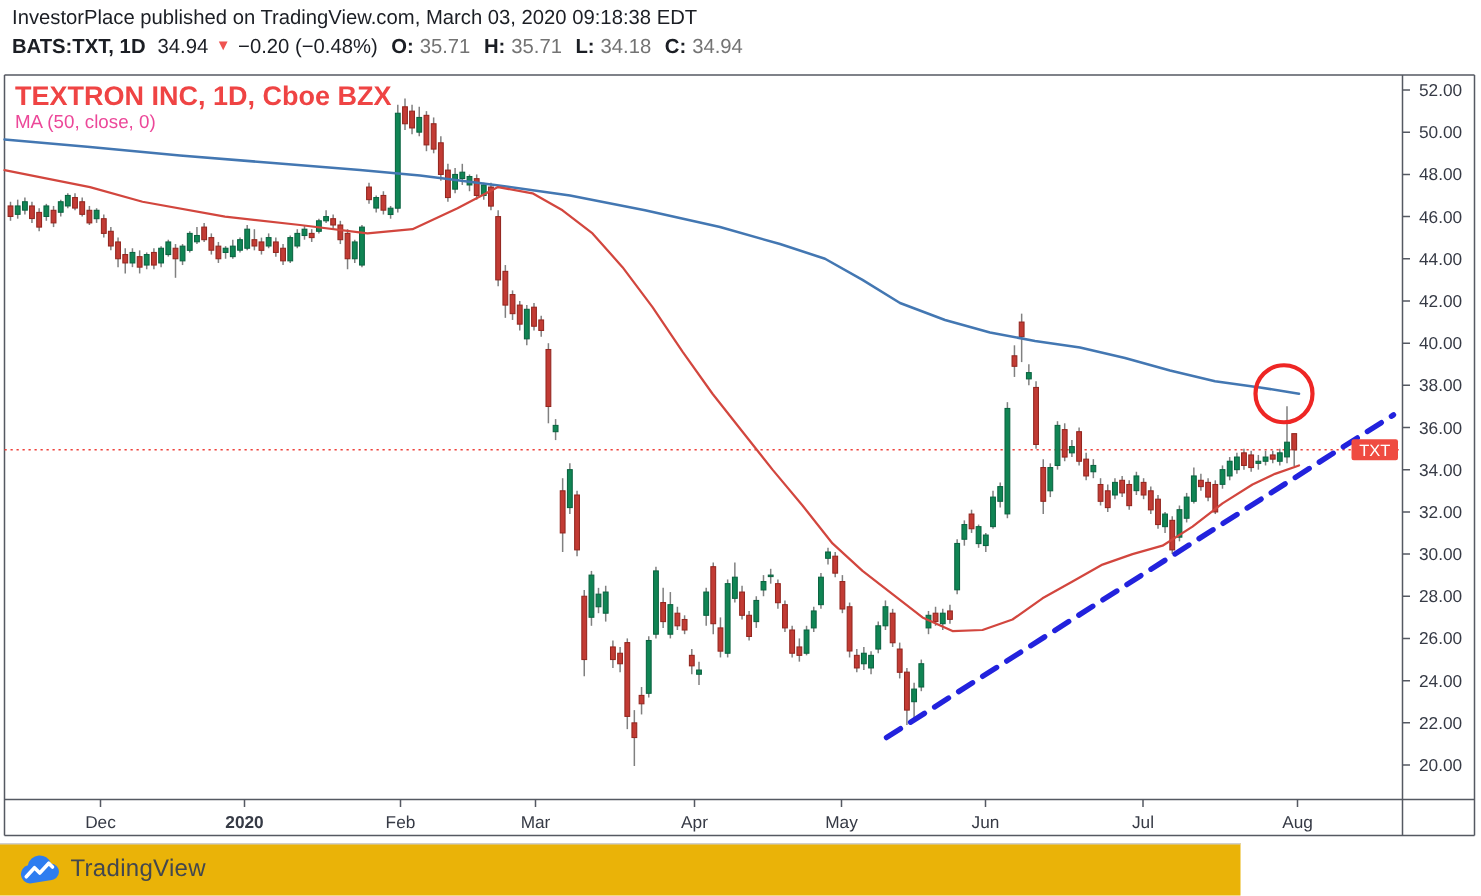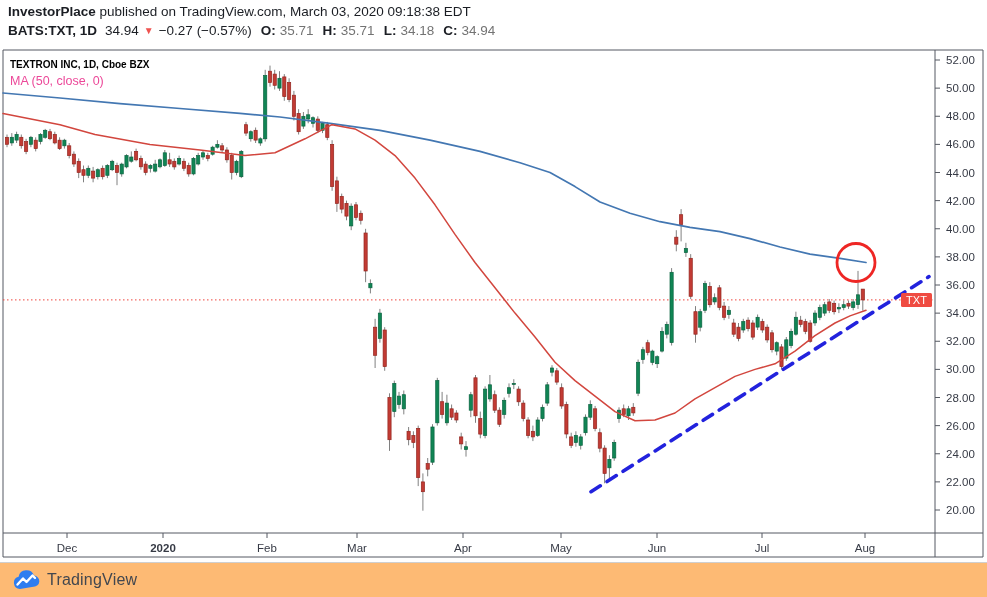--- a/index.html
+++ b/index.html
@@ -1,42 +1,42 @@
 <!DOCTYPE html>
 <html><head>
 <meta charset="utf-8">
 <style>
   html,body{margin:0;padding:0;background:#fff;}
   body{width:987px;height:597px;position:relative;font-family:"Liberation Sans",sans-serif;overflow:hidden;}
   .hdr{position:absolute;left:8px;top:2px;z-index:5;}
   .hline1{font-size:13.5px;color:#1b1e24;line-height:19px;}
-  .hline1 b{font-weight:700;}
+  .hline1 b{font-weight:400;}
   .hline2{font-size:13.5px;color:#1b1e24;line-height:19px;display:flex;align-items:flex-end;gap:4px;}
   .hline2 .sym{font-weight:700;margin-right:4px;}
   .hline2 .tri{color:#ef5350;font-size:10px;margin:0 1px;}
   .hline2 .lbl{font-weight:700;margin-left:5px;}
   .hline2 .red{color:#737373;}
   .legend{position:absolute;left:10px;top:56px;z-index:4;}
-  .legend .lt{font-size:10px;font-weight:700;color:#000000;line-height:17px;}
+  .legend .lt{font-size:18px;font-weight:700;color:#ef4444;line-height:17px;}
   .legend .lm{font-size:12.5px;color:#ec4899;line-height:17px;}
   svg#chart{position:absolute;left:0;top:0;}
-  .footer{position:absolute;left:0;top:562px;width:987px;height:35px;border-top:1px solid #cfcfcf;z-index:5;background:#fdba74;}
+  .footer{position:absolute;left:0;top:562px;width:827px;height:35px;border-top:1px solid #cfcfcf;z-index:5;background:#eab308;}
   .brandrow{position:absolute;left:13px;top:7px;display:flex;align-items:center;gap:7px;cursor:pointer;}
   .brandtxt{font-size:16px;color:#42474f;font-weight:500;letter-spacing:.2px;}
 </style>
 </head>
 <body>
 
 <div class="hdr">
   <div class="hline1"><b>InvestorPlace</b><span> published on TradingView.com, March 03, 2020 09:18:38 EDT</span></div>
   <div class="hline2">
     <span class="sym">BATS:TXT, 1D</span>
     <span>34.94</span>
     <span class="tri">▼</span>
-    <span>−0.27 (−0.57%)</span>
+    <span>−0.20 (−0.48%)</span>
     <span class="lbl">O:</span>
     <span class="red">35.71</span>
     <span class="lbl">H:</span>
     <span class="red">35.71</span>
     <span class="lbl">L:</span>
     <span class="red">34.18</span>
     <span class="lbl">C:</span>
     <span class="red">34.94</span>
   </div>
 </div>

